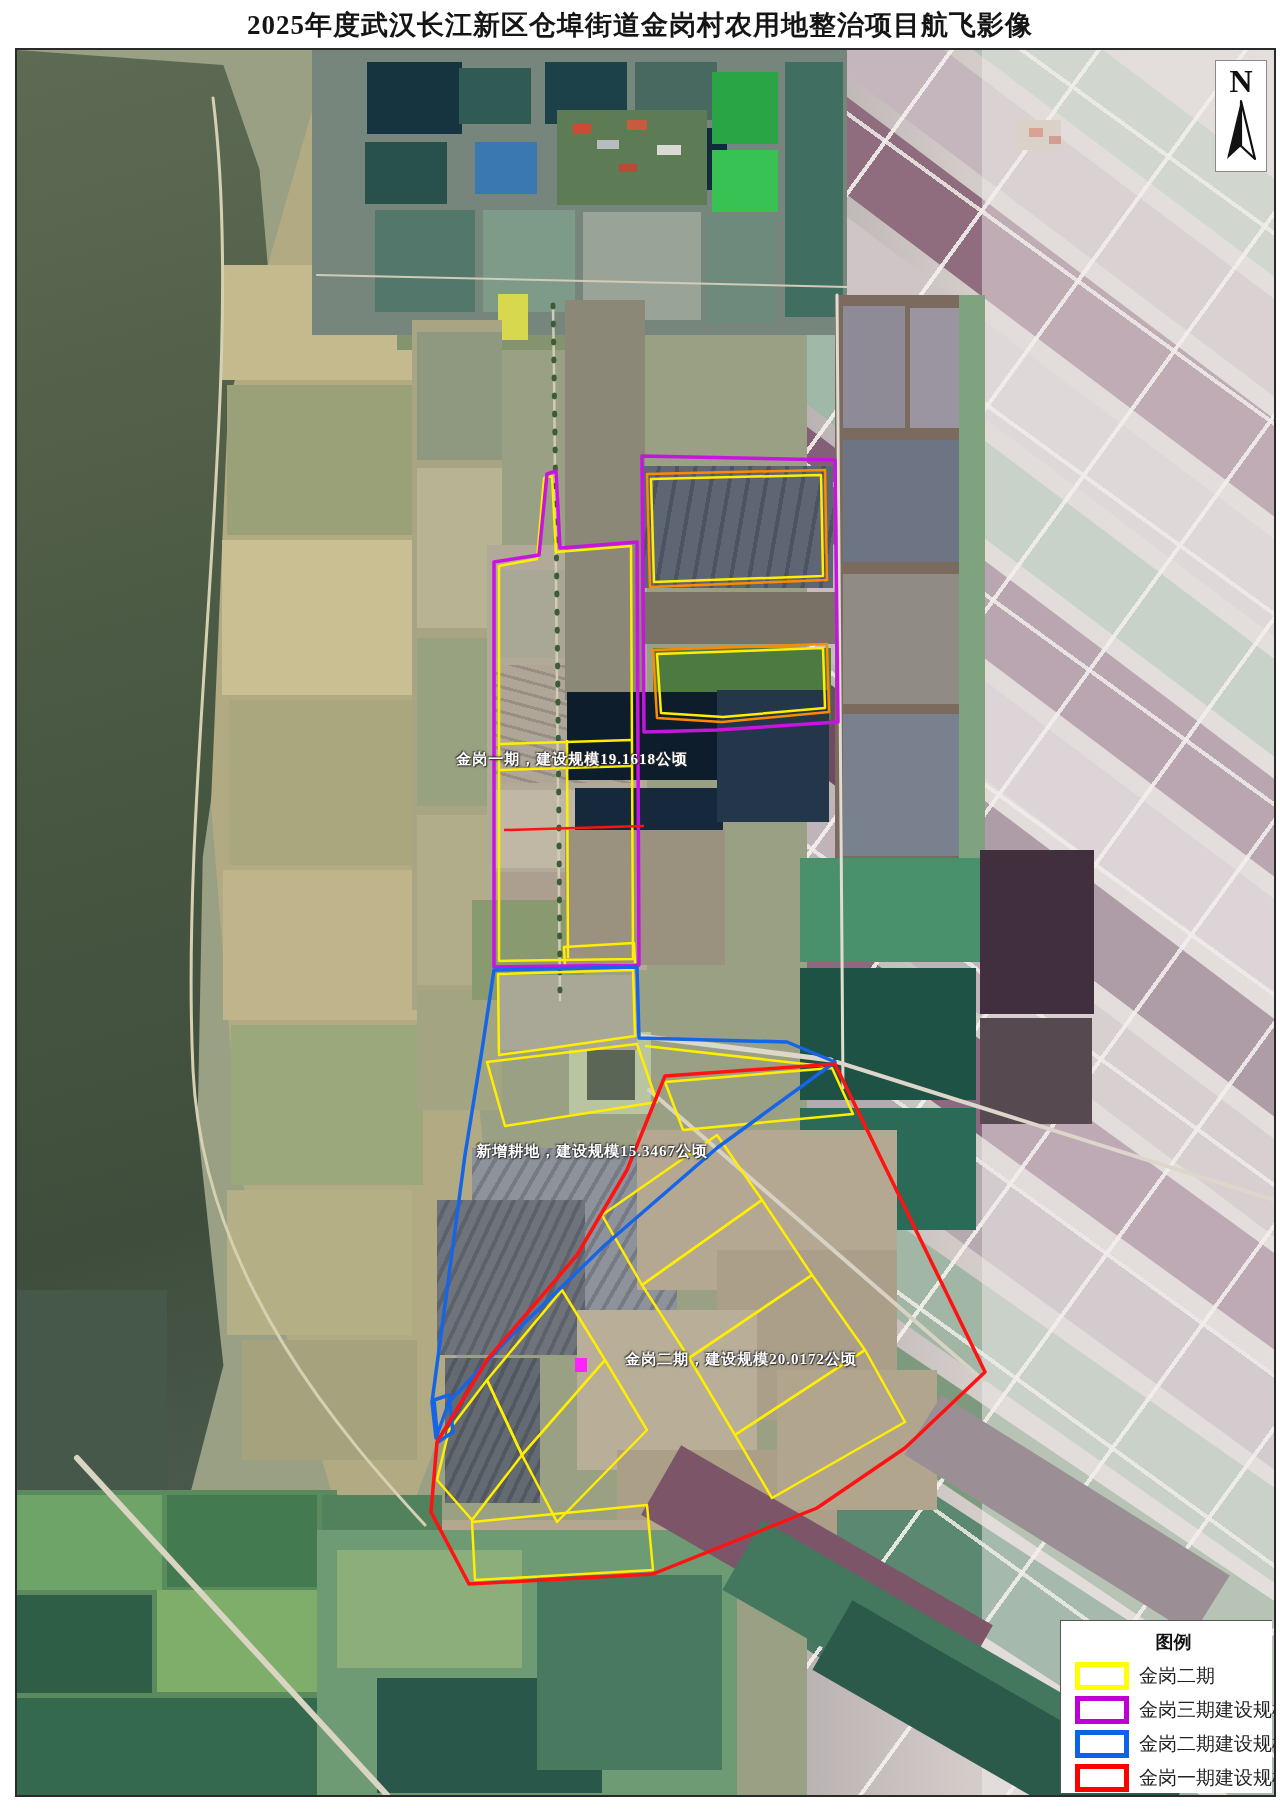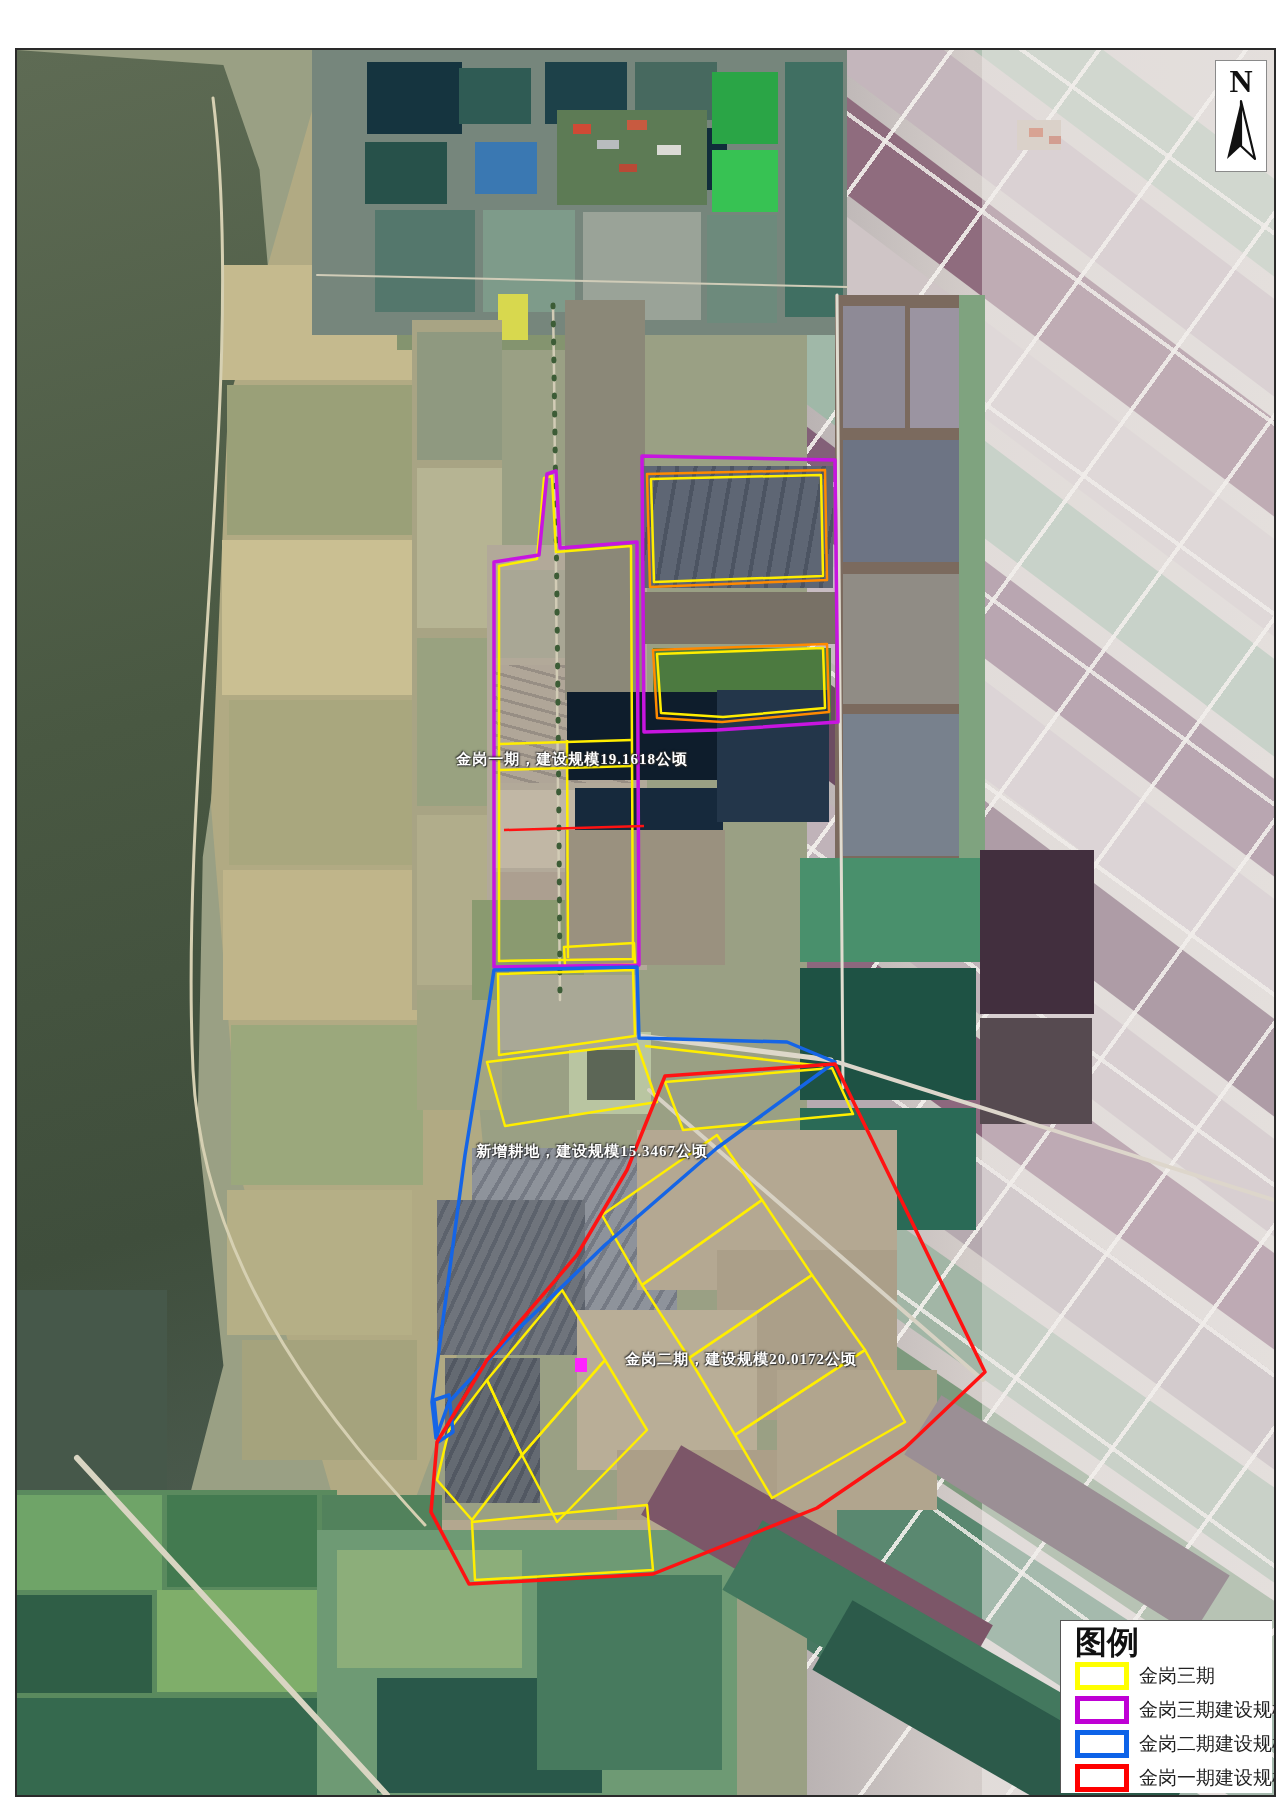--- a/index.html
+++ b/index.html
@@ -15,29 +15,30 @@
     background:linear-gradient(to right,#bab3b3,#d3ccc9 35%,#d8d2cf);}
   #overlay-svg{position:absolute;left:0;top:0;width:1257px;height:1745px;}
   .map-label{position:absolute;transform:translate(-50%,-50%);white-space:nowrap;color:#ffffff;
     font-size:15px;font-weight:bold;letter-spacing:1px;
     text-shadow:1px 1px 1px #333,-1px -1px 1px rgba(40,40,40,.7),0 0 3px rgba(30,30,30,.9);}
   #north-arrow{position:absolute;left:1198px;top:10px;width:50px;height:110px;background:#ffffff;
     border:1px solid #8a8a8a;display:flex;flex-direction:column;align-items:center;}
   #north-letter{font-size:32px;font-weight:600;color:#111;line-height:36px;margin-top:2px;}
   #legend{position:absolute;left:1043px;top:1570px;width:212px;height:173px;background:#ffffff;
     border-left:1px solid #555;border-top:1px solid #555;box-sizing:border-box;padding:6px 0 0 14px;}
-  #legend-heading{font-size:32px;font-weight:bold;color:#111;line-height:30px;}
+  #legend-heading{font-size:18px;font-weight:bold;color:#111;line-height:30px;text-align:center;}
   .legend-row{display:flex;align-items:center;height:30px;margin-top:4px;}
   .swatch{width:44px;height:18px;background:#fff;border:5px solid #000;margin-right:10px;flex:0 0 auto;}
   .legend-label{font-size:19px;color:#222;white-space:nowrap;}
 </style>
 </head>
 <body>
 
 <div id="page">
+  <div id="map-title">2025年度武汉长江新区仓埠街道金岗村农用地整治项目航飞影像</div>
 
   <div id="map">
     <div id="terrain">
         <div id="terrain-right">
           <div class="tp" style="left: -150px; top: -40px; width: 760px; height: 78px; background: rgb(178, 194, 180); transform: rotate(37deg);"></div>
           <div class="tp" style="left: -150px; top: 80px; width: 760px; height: 78px; background: rgb(196, 182, 188); transform: rotate(37deg);"></div>
           <div class="tp" style="left: -150px; top: 200px; width: 760px; height: 78px; background: rgb(143, 108, 126); transform: rotate(37deg);"></div>
           <div class="tp" style="left: -150px; top: 320px; width: 760px; height: 78px; background: rgb(207, 197, 198); transform: rotate(37deg);"></div>
           <div class="tp" style="left: -150px; top: 440px; width: 760px; height: 78px; background: rgb(160, 184, 168); transform: rotate(37deg);"></div>
           <div class="tp" style="left: -150px; top: 560px; width: 760px; height: 78px; background: rgb(131, 96, 120); transform: rotate(37deg);"></div>
@@ -222,21 +223,21 @@
       <svg width="40" height="66" viewBox="0 0 40 66">
         <polygon points="20,2 6,60 20,47" fill="#111"></polygon>
         <polygon points="20,2 34,60 20,47" fill="#fff" stroke="#111" stroke-width="2.2" stroke-linejoin="round"></polygon>
       </svg>
     </div>
 
     <div id="legend">
       <div id="legend-heading">图例</div>
       <div class="legend-row">
         <span class="swatch" style="border-color: rgb(255, 255, 0);"></span>
-        <span class="legend-label">金岗三期</span>
+        <span class="legend-label">金岗二期</span>
       </div>
       <div class="legend-row">
         <span class="swatch" style="border-color: rgb(191, 0, 213);"></span>
         <span class="legend-label">金岗三期建设规模</span>
       </div>
       <div class="legend-row">
         <span class="swatch" style="border-color: rgb(13, 99, 232);"></span>
         <span class="legend-label">金岗二期建设规模</span>
       </div>
       <div class="legend-row">

